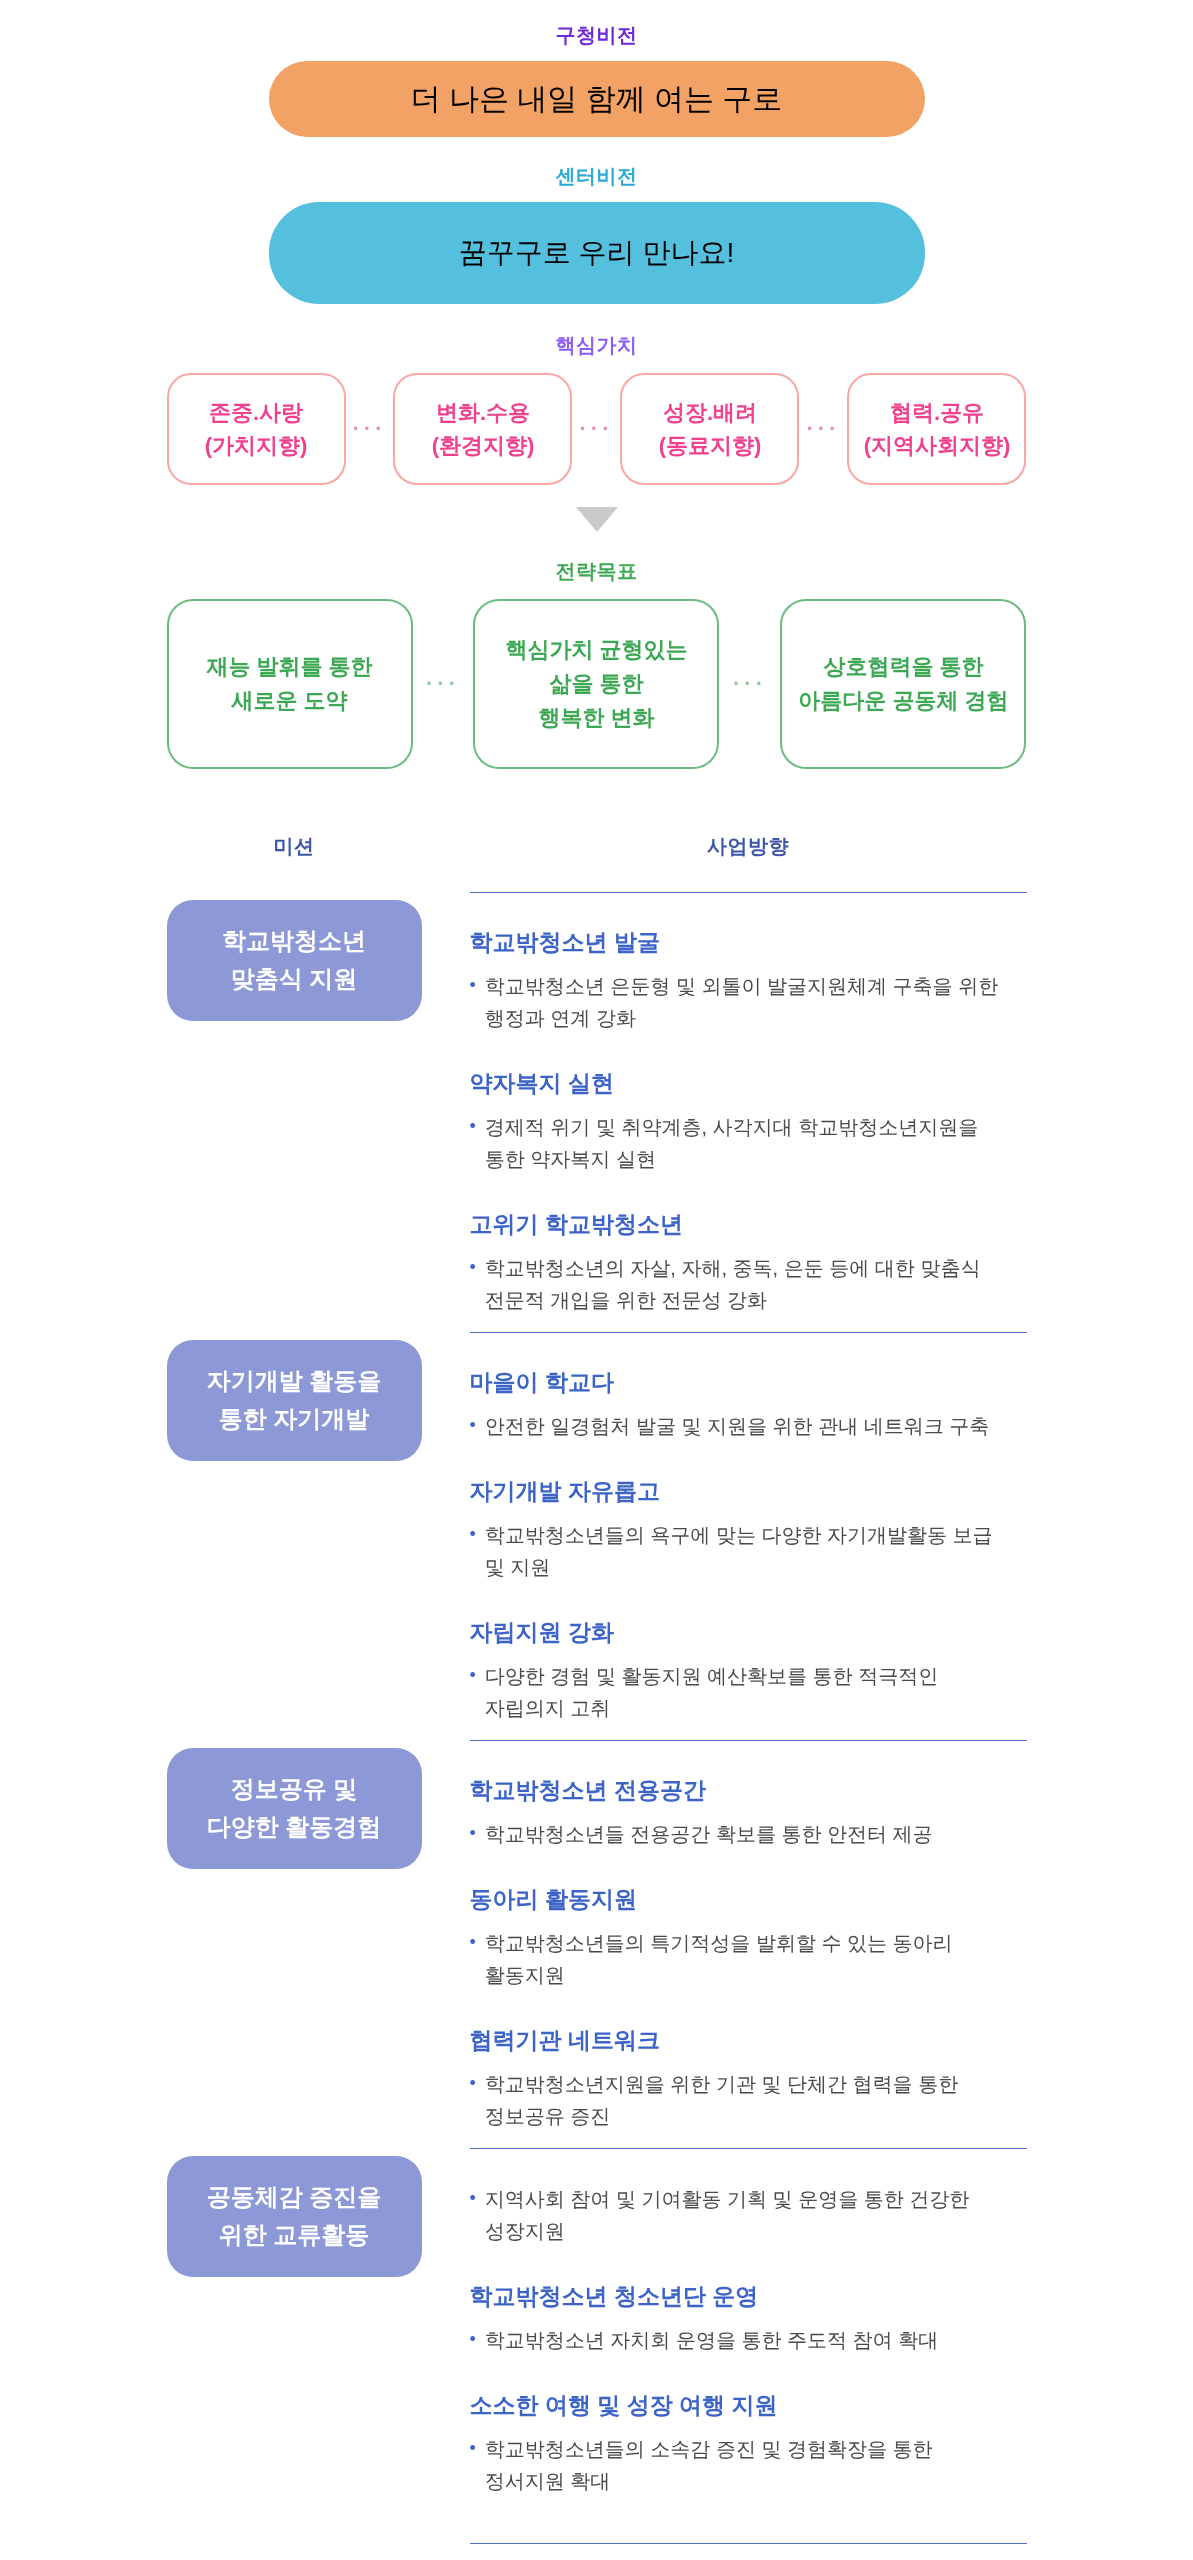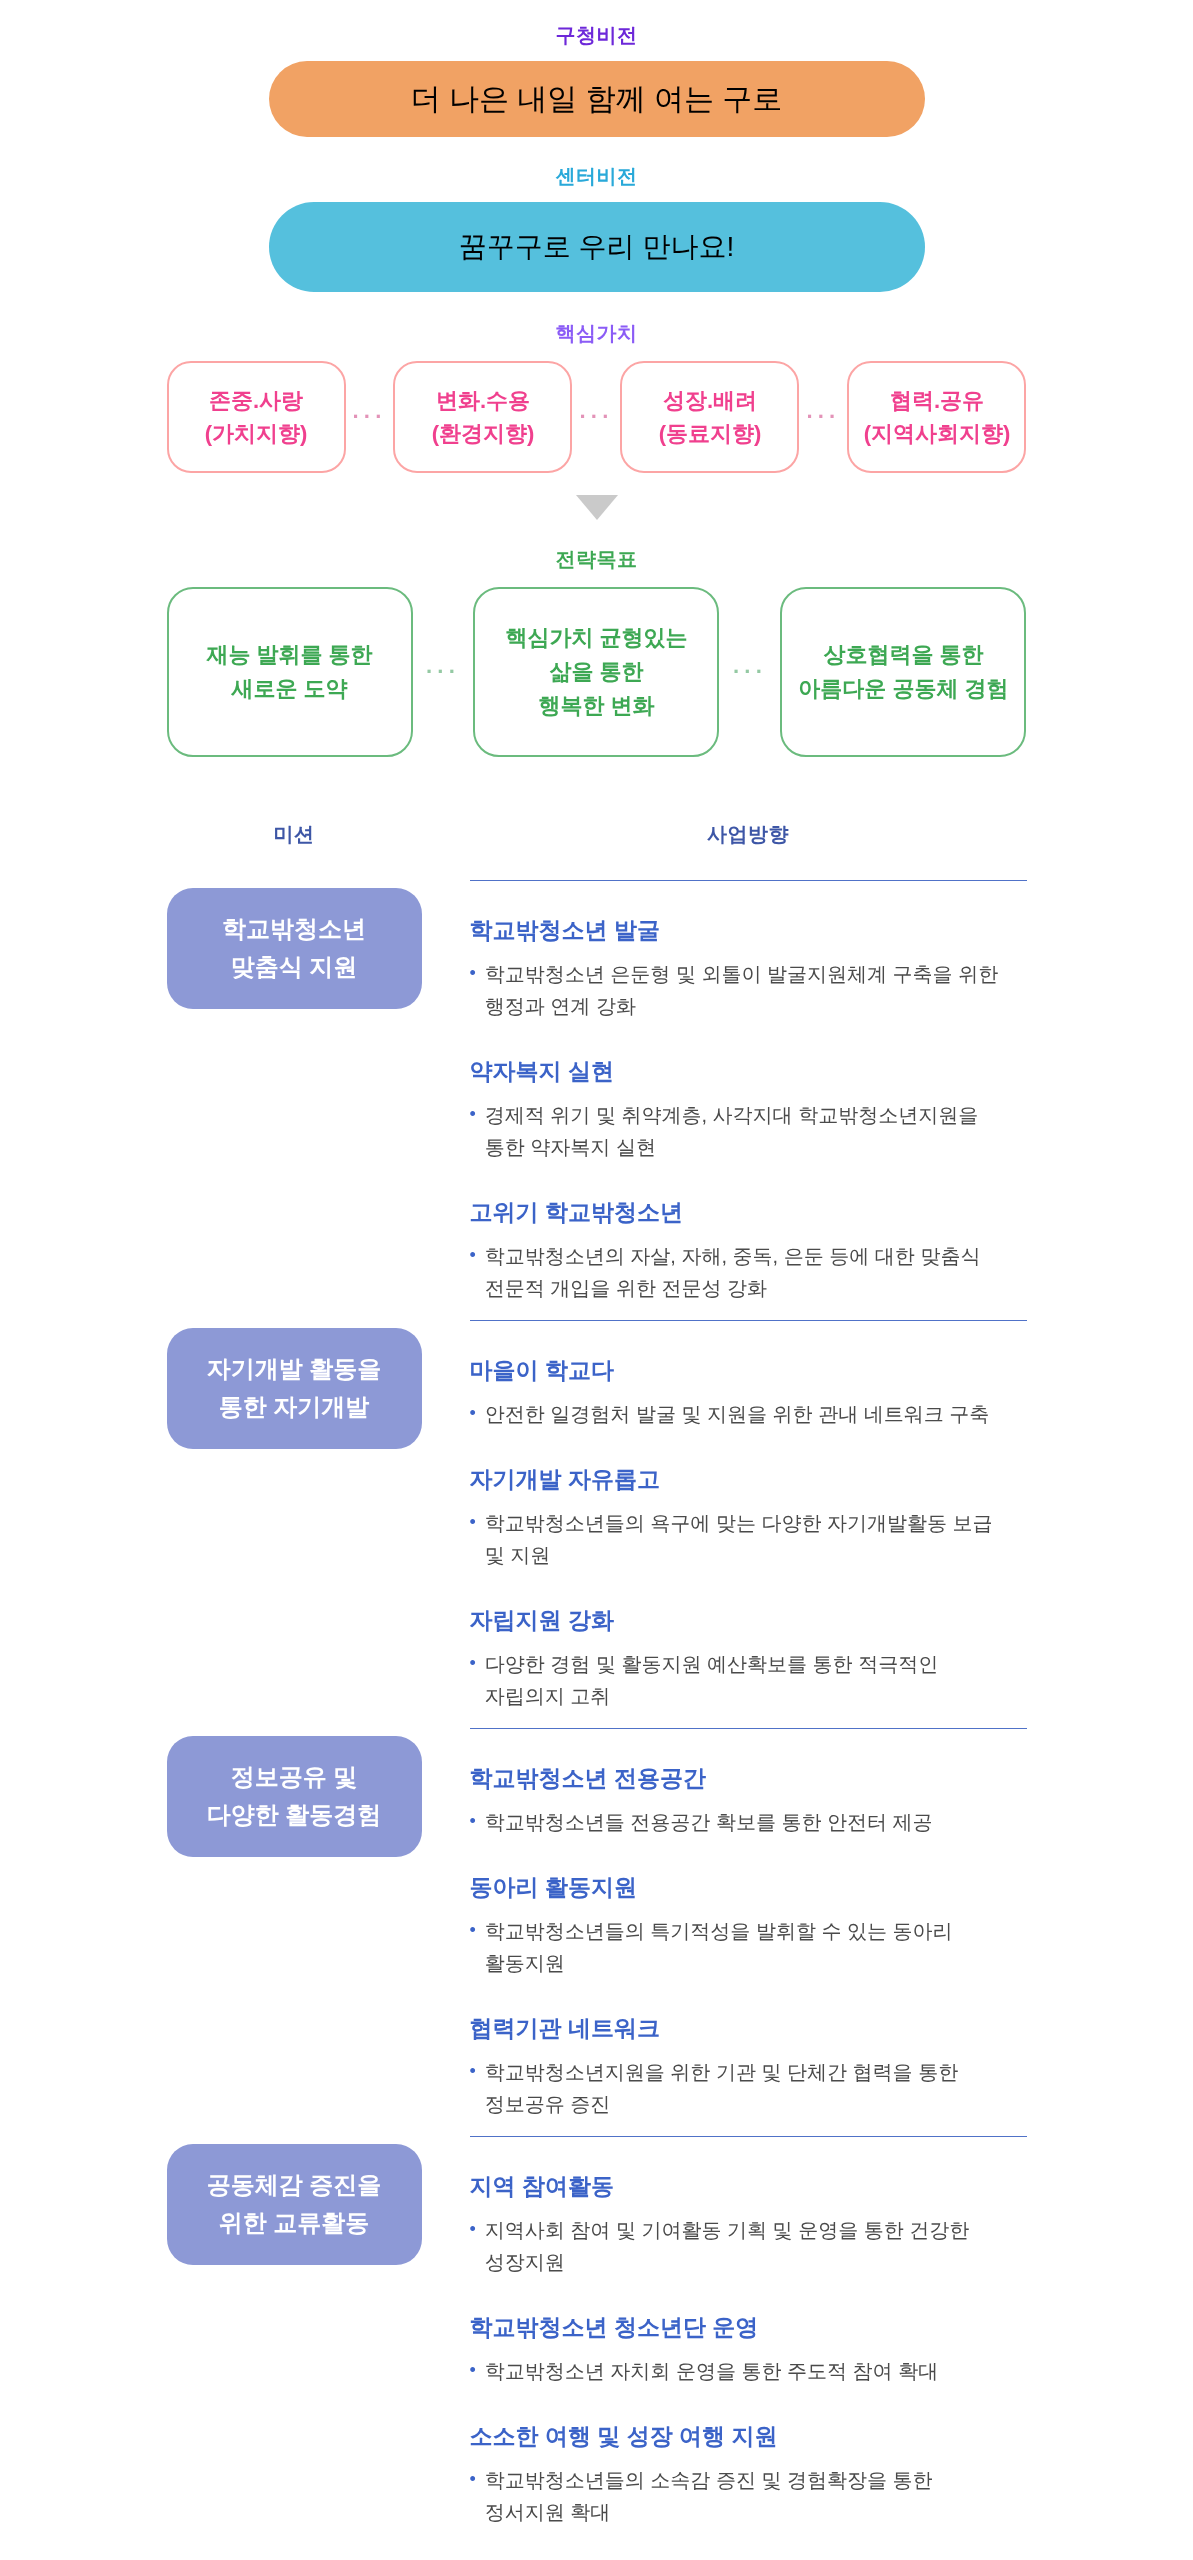--- a/index.html
+++ b/index.html
@@ -21,21 +21,21 @@
   .lbl-pink   { color:#8b5cf6; margin-top:28px; }
   .lbl-green  { color:#3da853; margin-top:26px; }
 
   
   .banner {
     width:656px; margin:12px auto 13px auto; border-radius:50px;
     display:flex; flex-direction:column; align-items:center; justify-content:center;
     color:#000000; font-weight:normal; text-align:center;
   }
   .banner-orange { background:#f1a264; height:76px; font-size:30px; }
-  .banner-cyan   { background:#55c0dd; height:90px; font-size:28px; line-height:1.45; }
+  .banner-cyan   { background:#55c0dd; height:102px; font-size:28px; line-height:1.45; }
 
   
   .values-row {
     width:860px; margin-top:14px;
     display:flex; align-items:stretch; justify-content:space-between;
   }
   .value-card {
     width:179px; height:112px; border:2px solid #fca5a5; border-radius:24px;
     display:flex; flex-direction:column; align-items:center; justify-content:center;
     color:#f0408e; font-weight:bold; font-size:22px; line-height:1.5; text-align:center;
@@ -252,21 +252,20 @@
 
   <div class="mission-grid mission-row">
     <div class="row-left">
       <div class="mission-card">
         <span>공동체감 증진을</span>
         <span>위한 교류활동</span>
       </div>
     </div>
     <div class="row-right">
       <div class="program">
-        <div class="program-title">지역 참여활동</div>
         <div class="bullet">
             <span class="dot">•</span>
             <span class="txt">지역사회 참여 및 기여활동 기획 및 운영을 통한 건강한 성장지원</span>
           </div>
       </div>
       <div class="program">
         <div class="program-title">학교밖청소년 청소년단 운영</div>
         <div class="bullet">
             <span class="dot">•</span>
             <span class="txt">학교밖청소년 자치회 운영을 통한 주도적 참여 확대</span>

